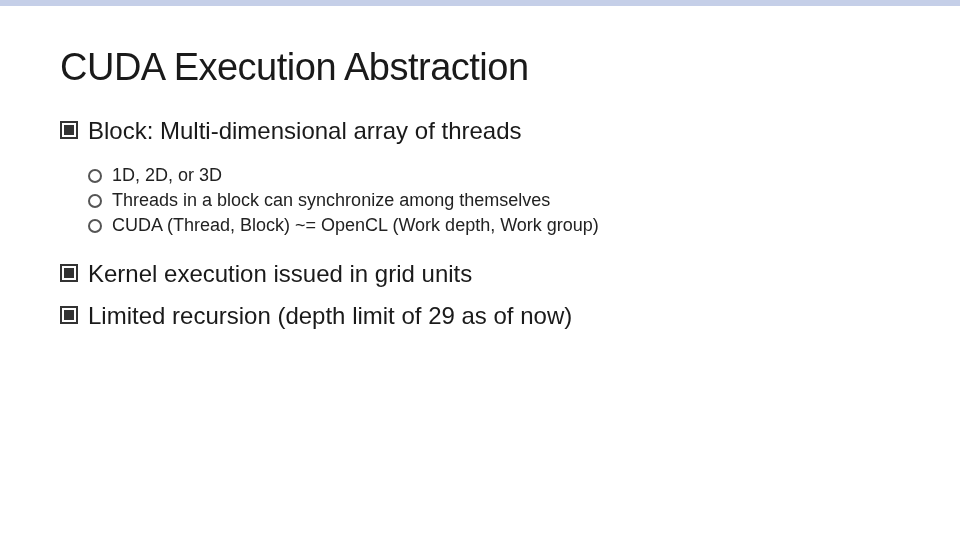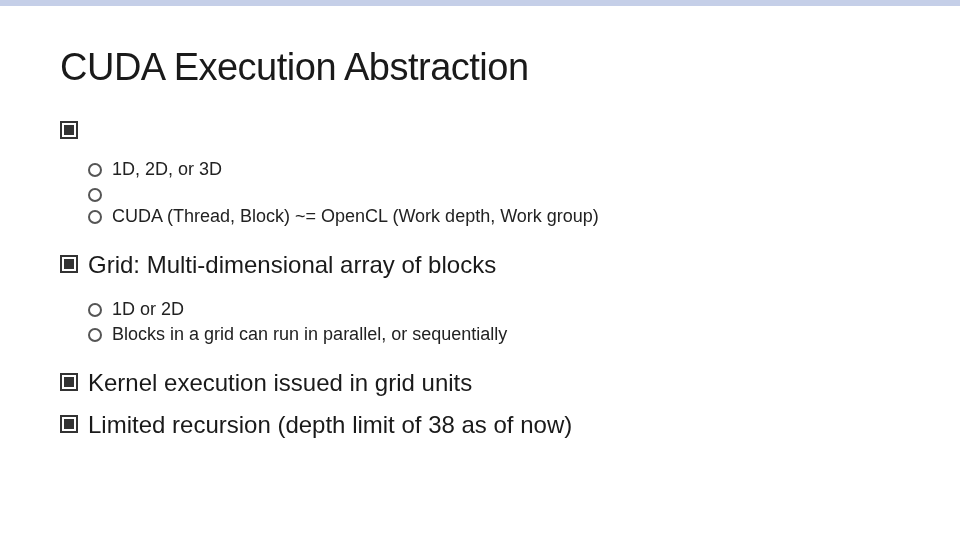--- a/index.html
+++ b/index.html
@@ -116,57 +116,43 @@
 <div class="top-bar"></div>
 
 <div class="slide">
   <h1 class="slide-title">CUDA Execution Abstraction</h1>
 
   <div class="content">
 
     <div class="section-group">
       <div class="bullet-item">
         <div class="bullet-checkbox"></div>
+        <span class="bullet-label">Block: Multi-dimensional array of threads</span>
       </div>
       <div class="sub-bullets">
         <div class="sub-bullet-item">
           <div class="sub-bullet-circle"></div>
           <span class="sub-bullet-label">1D, 2D, or 3D</span>
         </div>
         <div class="sub-bullet-item">
           <div class="sub-bullet-circle"></div>
+          <span class="sub-bullet-label">Threads in a block can synchronize among themselves</span>
         </div>
         <div class="sub-bullet-item">
           <div class="sub-bullet-circle"></div>
           <span class="sub-bullet-label">CUDA (Thread, Block) ~= OpenCL (Work depth, Work group)</span>
         </div>
       </div>
     </div>
 
-    <div class="section-group">
-      <div class="bullet-item">
-        <div class="bullet-checkbox"></div>
-        <span class="bullet-label">Grid: Multi-dimensional array of blocks</span>
-      </div>
-      <div class="sub-bullets">
-        <div class="sub-bullet-item">
-          <div class="sub-bullet-circle"></div>
-          <span class="sub-bullet-label">1D or 2D</span>
-        </div>
-        <div class="sub-bullet-item">
-          <div class="sub-bullet-circle"></div>
-          <span class="sub-bullet-label">Blocks in a grid can run in parallel, or sequentially</span>
-        </div>
-      </div>
-    </div>
 
     <div class="bullet-item">
       <div class="bullet-checkbox"></div>
       <span class="bullet-label">Kernel execution issued in grid units</span>
     </div>
 
     <div class="bullet-item">
       <div class="bullet-checkbox"></div>
-      <span class="bullet-label">Limited recursion (depth limit of 38 as of now)</span>
+      <span class="bullet-label">Limited recursion (depth limit of 29 as of now)</span>
     </div>
 
   </div>
 </div>
 
 </body></html>

